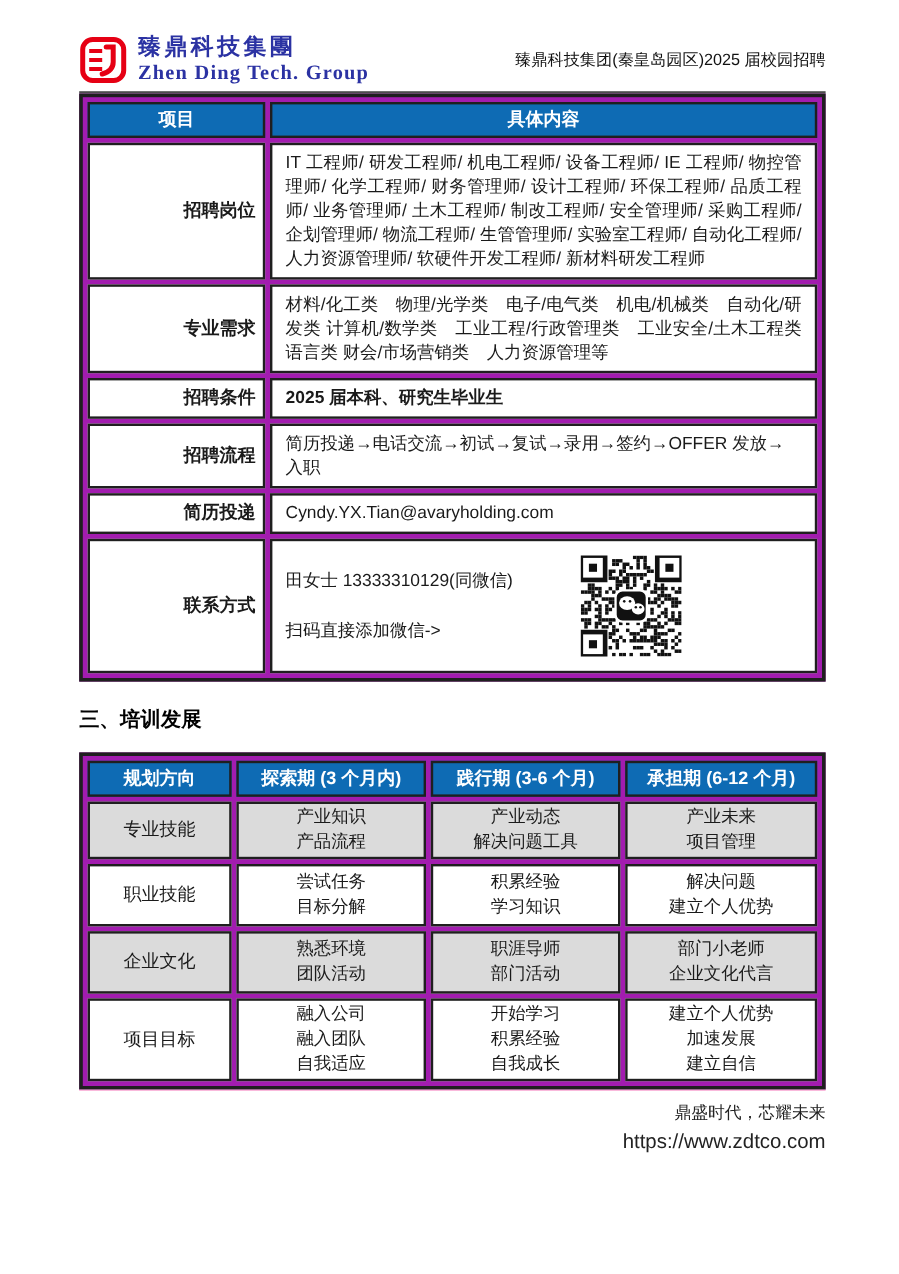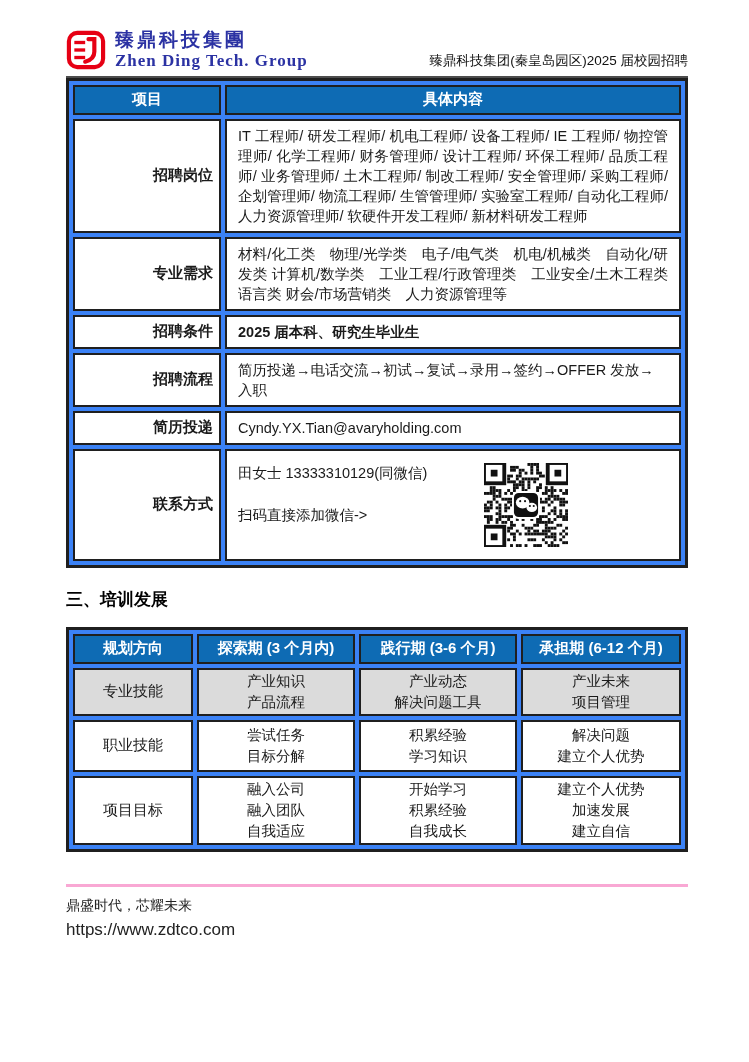--- a/index.html
+++ b/index.html
@@ -5,70 +5,70 @@
   html,body { margin:0; padding:0; background:#ffffff; }
   body {
     width:749px; height:1062px;
     font-family:"Liberation Sans","DejaVu Sans",sans-serif;
     color:#1a1a1a; overflow:hidden;
   }
   .page { box-sizing:border-box; width:749px; padding:30px 61px 0 66px; }
 
   
   .header {
-    display:flex; justify-content:space-between; align-items:flex-end;
+    display:flex; justify-content:space-between; align-items:center;
     border-bottom:2px solid #4d4d4d; padding-bottom:5px;
   }
   .brand { display:flex; align-items:center; gap:9px; }
   .brand svg { display:block; }
   .brand-cn { font-size:19px; font-weight:bold; color:#2b32a3; letter-spacing:3px; line-height:1.1; }
   .brand-en { font-size:17px; font-weight:bold; color:#2b32a3; font-family:"Liberation Serif","DejaVu Serif",serif; letter-spacing:1px; }
   .doc-title { font-size:13.5px; color:#111; font-weight:500; padding-bottom:1px; }
 
   
   .sec-heading { font-size:17px; font-weight:bold; color:#000; margin:26px 0 20px 0; }
   .sec-heading.second { margin:20px 0 16px 0; }
 
   
   table.doc {
     border-collapse:separate; border-spacing:4px;
     width:622px; table-layout:fixed;
-    border:3px solid #1f1f1f; background:#3b82f6;
+    border:3px solid #1f1f1f; background:#a21caf;
   }
   table.doc td, table.doc th { border:2px solid #1f1f1f; box-sizing:border-box; }
   table.doc th {
     background:#0e6bb4; color:#ffffff; font-weight:bold; font-size:15px;
     text-align:center; vertical-align:middle; height:30px; padding:2px 4px;
   }
   td.label-cell {
     text-align:right; vertical-align:middle; font-weight:bold; font-size:15px;
     background:#ffffff; padding:2px 6px;
   }
   td.content-cell {
     font-size:14.5px; line-height:20px; padding:5px 11px;
     vertical-align:middle; text-align:justify; background:#ffffff;
   }
   td.content-cell.bold { font-weight:bold; text-align:left; }
   td.content-cell.plain { text-align:left; }
 
   
-  .contact-wrap { display:flex; align-items:flex-start; justify-content:space-between; padding-right:100px; }
+  .contact-wrap { display:flex; align-items:center; justify-content:space-between; padding-right:100px; }
   .contact-lines .c-line { font-size:14.5px; line-height:20px; }
   .contact-lines .c-line + .c-line { margin-top:22px; }
   .qr-box { width:84px; height:84px; }
 
   
   #training-table td { text-align:center; vertical-align:middle; font-size:14.5px; }
   #training-table td .cell-line { line-height:21px; }
   #training-table tr.shaded td { background:#dbdbdb; }
   #training-table tr.plainrow td { background:#ffffff; }
   #training-table td.t-label { font-size:15px; }
 
   
-  .footer { margin-top:32px; border-top:3px solid #f9a8d4; padding-top:10px; text-align:left; }
+  .footer { margin-top:0; border-top:1px solid #f9a8d4; padding-top:10px; text-align:right; }
   .footer .slogan { font-size:14px; color:#222; }
   .footer .site  { font-size:17px; color:#222; margin-top:5px; }
 </style>
 </head>
 <body>
 
 <div class="page">
 
   <div class="header">
     <div class="brand">
@@ -448,20 +448,35 @@
           </td>
           <td>
             <div class="cell-line">积累经验</div>
             <div class="cell-line">学习知识</div>
           </td>
           <td>
             <div class="cell-line">解决问题</div>
             <div class="cell-line">建立个人优势</div>
           </td>
         </tr>
+        <tr class="shaded" style="height: 52px;">
+          <td class="t-label">企业文化</td>
+          <td>
+            <div class="cell-line">熟悉环境</div>
+            <div class="cell-line">团队活动</div>
+          </td>
+          <td>
+            <div class="cell-line">职涯导师</div>
+            <div class="cell-line">部门活动</div>
+          </td>
+          <td>
+            <div class="cell-line">部门小老师</div>
+            <div class="cell-line">企业文化代言</div>
+          </td>
+        </tr>
         <tr class="plainrow" style="height: 68px;">
           <td class="t-label">项目目标</td>
           <td>
             <div class="cell-line">融入公司</div>
             <div class="cell-line">融入团队</div>
             <div class="cell-line">自我适应</div>
           </td>
           <td>
             <div class="cell-line">开始学习</div>
             <div class="cell-line">积累经验</div>

